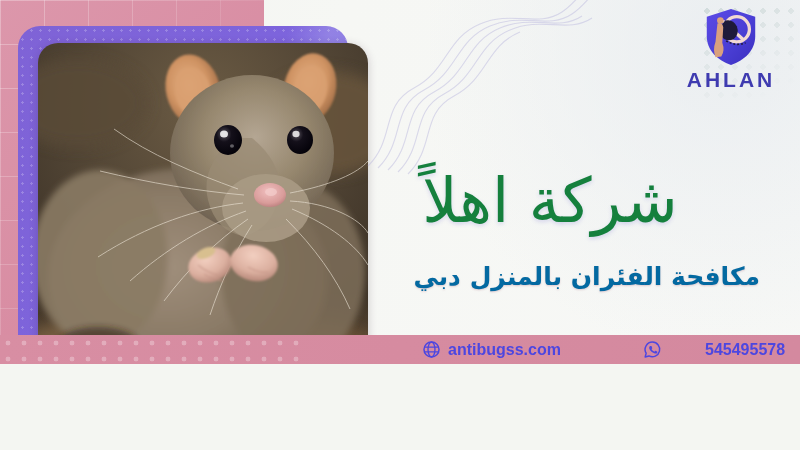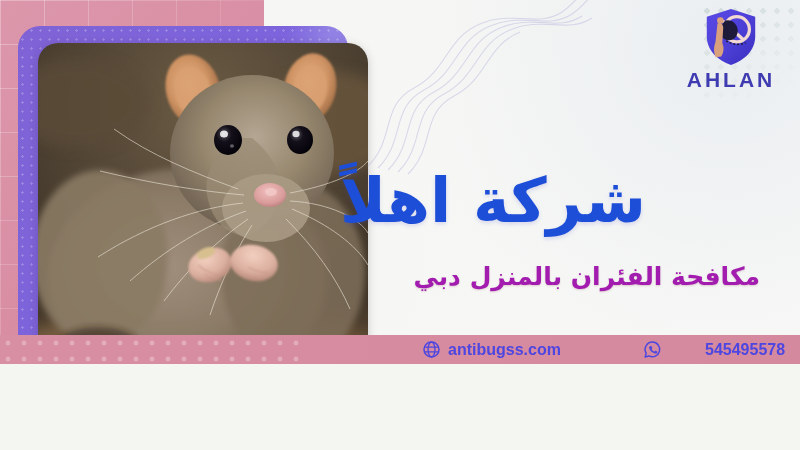--- a/index.html
+++ b/index.html
@@ -55,26 +55,26 @@
     -webkit-mask-image:linear-gradient(30deg, rgba(0,0,0,1) 0%, rgba(0,0,0,.45) 55%, rgba(0,0,0,0) 95%);
             mask-image:linear-gradient(30deg, rgba(0,0,0,1) 0%, rgba(0,0,0,.45) 55%, rgba(0,0,0,0) 95%);}
 
   
   .logo{position:absolute;left:678px;top:6px;width:106px;height:92px;text-align:center;}
   .logo-mark{width:62px;height:62px;margin:0 auto;display:block;}
   .logo-word{margin-top:1px;font-size:21px;letter-spacing:3px;font-weight:700;color:#3f3bb0;
     font-family:"Liberation Sans",sans-serif;line-height:1;}
 
   
-  .headline{position:absolute;right:40px;top:168px;width:420px;text-align:left;direction:rtl;
-    font-size:62px;line-height:1.05;font-weight:700;color:#1d4ed8;
+  .headline{position:absolute;right:40px;top:168px;width:420px;text-align:center;direction:rtl;
+    font-size:62px;line-height:1.05;font-weight:400;color:#15803d;
     font-family:"DejaVu Sans","Liberation Sans",sans-serif;
     text-shadow:0 2px 4px rgba(80,70,200,.18);}
   .subheadline{position:absolute;right:40px;top:262px;width:420px;text-align:right;direction:rtl;
-    font-size:25px;line-height:1.2;font-weight:700;color:#a21caf;
+    font-size:25px;line-height:1.2;font-weight:700;color:#0369a1;
     font-family:"DejaVu Sans","Liberation Sans",sans-serif;
     text-shadow:0 1px 2px rgba(160,90,110,.28);}
 
   
   .footer{position:absolute;left:0;bottom:0;width:800px;height:29px;
     background:linear-gradient(90deg,#d88ea3 0%,#d68ba0 50%,#d4899f 100%);
     display:flex;align-items:center;}
   .footer-item{display:flex;align-items:center;gap:7px;color:#4d46e0;font-weight:700;font-size:16px;
     font-family:"Liberation Sans",sans-serif;}
   .footer-item.site{position:absolute;left:422px;justify-content:flex-end;}

